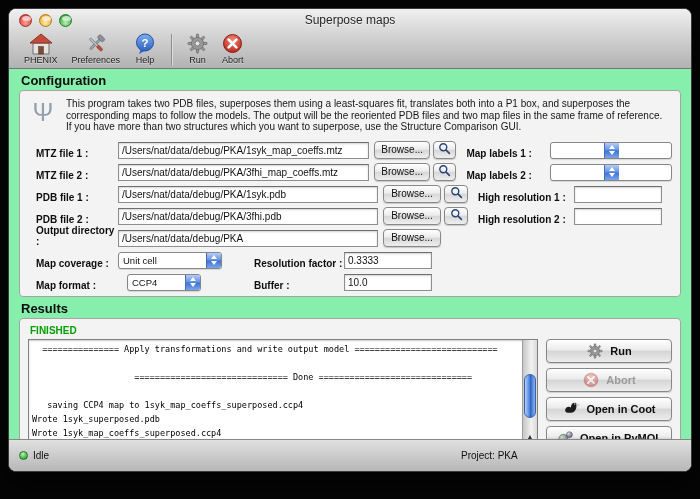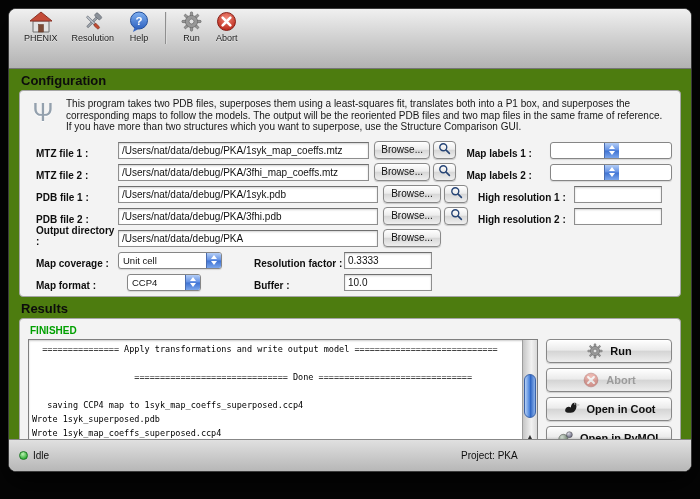--- a/index.html
+++ b/index.html
@@ -24,21 +24,21 @@
   .tl.yellow { background:radial-gradient(circle at 50% 70%, #ffe9a8, #efab2e 75%); border:1px solid #a97b22; }
   .tl.green  { background:radial-gradient(circle at 50% 70%, #c0f0b2, #36a93c 75%); border:1px solid #257a2c; }
 
   .toolbar { display:flex; align-items:flex-start; padding:1px 8px 0; height:37px; }
   .tb-item { display:flex; flex-direction:column; align-items:center; padding:0 7px; cursor:default; }
   .tb-icon { height:23px; display:flex; align-items:center; justify-content:center; }
   .tb-label { font-size:9px; color:#1c1c1c; margin-top:0; text-shadow:0 1px 0 rgba(255,255,255,.45); }
   .tb-sep { width:1px; height:32px; background:#8f8f8f; margin:2px 8px 0; box-shadow:1px 0 0 #dcdcdc; }
 
   
-  .content { position:absolute; top:60px; bottom:18px; left:0; right:0; background:#4d7c0f; }
+  .content { position:absolute; top:60px; bottom:18px; left:0; right:0; background:#86efac; }
   .section-heading { font-size:13px; font-weight:bold; color:#0c0c0c; margin:4px 0 2px 12px; }
 
   .config-box { margin:0 10px; background:#f3f3f3; border:1px solid #a5a5a5; border-radius:4px;
     padding:4px 8px 5px; }
   .desc-row { display:flex; gap:10px; padding:2px 2px 4px; align-items:flex-start; }
   .psi-icon { font-size:25px; color:#93a0ad; width:26px; text-align:center; line-height:30px;
     text-shadow:0 1px 1px #fff; flex:none; }
   .desc { font-size:10px; color:#161616; line-height:11.5px; padding-top:1px; max-width:618px; }
 
   .frow { display:flex; align-items:flex-end; height:22px; padding-left:8px; }
@@ -109,20 +109,28 @@
   .dot { width:9px; height:9px; border-radius:50%; margin-right:5px; flex:none;
     background:radial-gradient(circle at 40% 30%, #bdf2b4, #2fae35 75%); border:1px solid #1d7a24; }
   .project { position:absolute; left:452px; }
 </style>
 </head>
 <body>
 
 <div class="window">
 
   <div class="chrome">
+    <div class="titlebar">
+      <div class="traffic">
+        <span class="tl red"></span>
+        <span class="tl yellow"></span>
+        <span class="tl green"></span>
+      </div>
+      <div class="title">Superpose maps</div>
+    </div>
 
     <div class="toolbar">
       <div class="tb-item">
         <span class="tb-icon">
           <svg width="24" height="22" viewBox="0 0 24 22">
             <path d="M4 10 H20 V21 H4 Z" fill="#e3e3e3" stroke="#6e6e6e"></path>
             <path d="M12 1 L23 10 H1 Z" fill="#c44b38" stroke="#8a3326"></path>
             <rect x="9.5" y="13.5" width="5" height="7.5" fill="#7c4a35" stroke="#5c3222" stroke-width="0.5"></rect>
           </svg>
         </span>
@@ -134,21 +142,21 @@
             <g transform="rotate(45 12 12)">
               <rect x="10.8" y="4" width="2.4" height="16" rx="1" fill="#9aa0a8" stroke="#5e646c" stroke-width="0.6"></rect>
               <rect x="8" y="1" width="8" height="4.5" rx="1.6" fill="#8a9098" stroke="#565c64" stroke-width="0.6"></rect>
             </g>
             <g transform="rotate(-45 12 12)">
               <rect x="10.8" y="3.5" width="2.4" height="13" rx="1" fill="#b8bec6" stroke="#5e646c" stroke-width="0.6"></rect>
               <rect x="10.4" y="15" width="3.2" height="7" rx="1.4" fill="#c04b32" stroke="#7a2f1e" stroke-width="0.6"></rect>
             </g>
           </svg>
         </span>
-        <span class="tb-label">Resolution</span>
+        <span class="tb-label">Preferences</span>
       </div>
       <div class="tb-item">
         <span class="tb-icon">
           <svg width="22" height="22" viewBox="0 0 22 22">
             <defs>
               <linearGradient id="helpg" x1="0" y1="0" x2="0" y2="1">
                 <stop offset="0" stop-color="#7fb0f0"></stop>
                   <stop offset="1" stop-color="#2f62c0"></stop>
               </linearGradient>
             </defs>

